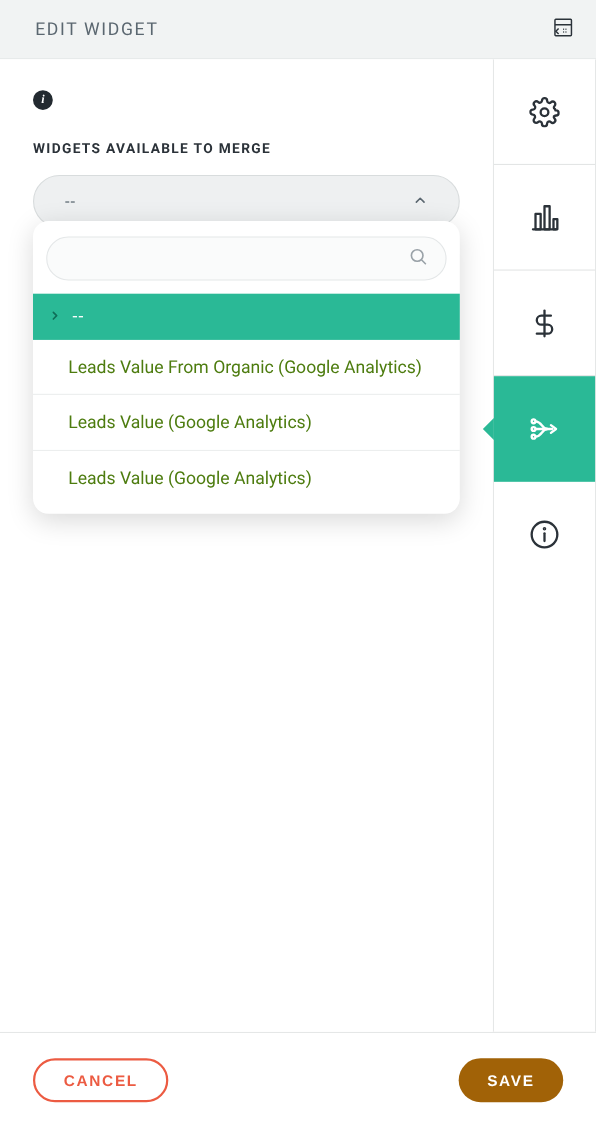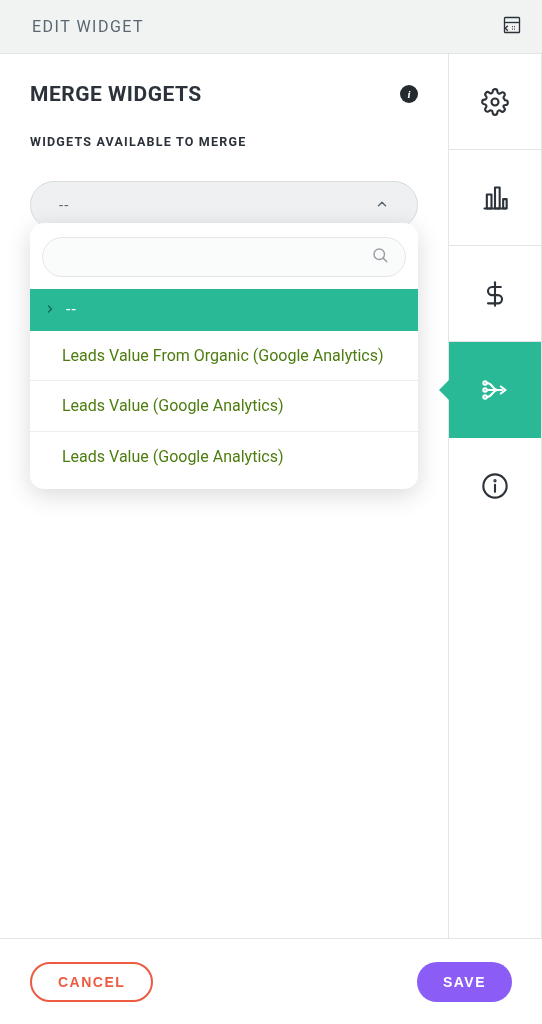--- a/index.html
+++ b/index.html
@@ -60,21 +60,21 @@
       background: #232a30; color: #fff;
       display: flex; align-items: center; justify-content: center;
       font-family: Georgia, "Times New Roman", serif;
       font-style: italic; font-weight: 700; font-size: 11px;
     }
     .sub-label {
       font-size: 12.5px;
       letter-spacing: 1.2px;
       font-weight: 700;
       color: #2b3239;
-      margin-bottom: 32px;
+      margin-bottom: 16px;
     }
     .dropdown-wrap { position: relative; }
     .dropdown {
       height: 48px;
       width: 100%;
       background: #eef0f1;
       border: 1px solid #d8dcdd;
       border-radius: 24px;
       display: flex;
       align-items: center;
@@ -195,21 +195,21 @@
       align-items: center;
       cursor: pointer;
       border: none;
     }
     .btn-cancel {
       background: #fff;
       color: #ec5b42;
       border: 2px solid #ec5b42;
     }
     .btn-save {
-      background: #8b5cf6;
+      background: #a16207;
       color: #fff;
     }
   </style>
 </head>
 <body>
 
 <div class="header">
   <div class="header-title">EDIT WIDGET</div>
   <span>
     <svg viewBox="0 0 24 24" fill="none" stroke="#2b3239" stroke-width="1.6">
@@ -217,21 +217,20 @@
       <path d="M3 9h18"></path>
         <path d="M12 14h4M12 17h4" stroke-dasharray="1 1.5"></path>
       <path d="M7 13l-3 3 3 3"></path>
     </svg>
   </span>
 </div>
 
 <div class="body-area">
   <div class="content">
     <div class="section-row">
-      <div class="section-title">MERGE WIDGETS</div>
       <div class="info-badge">i</div>
     </div>
 
     <div class="sub-label">WIDGETS AVAILABLE TO MERGE</div>
 
     <div class="dropdown-wrap">
       <div class="dropdown">
         <span class="dropdown-value">--</span>
         <span class="chevron">
           <svg width="14" height="14" viewBox="0 0 24 24" fill="none" stroke="currentColor" stroke-width="2.5" stroke-linecap="round" stroke-linejoin="round">

